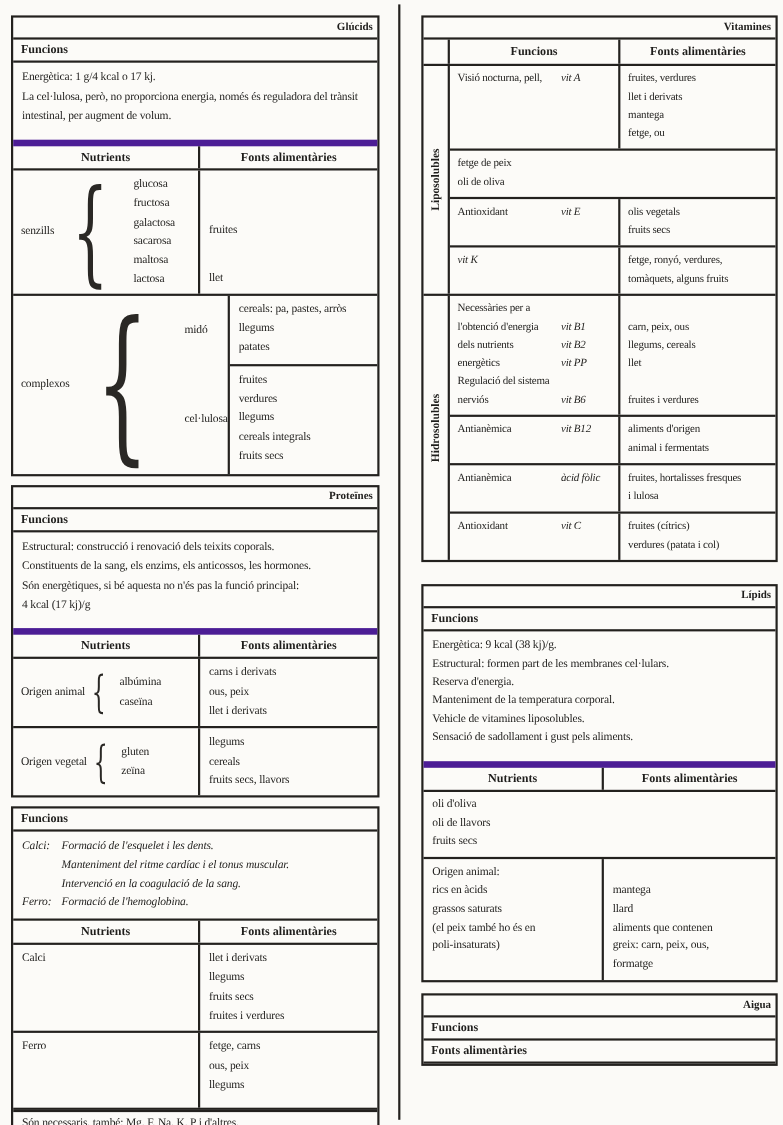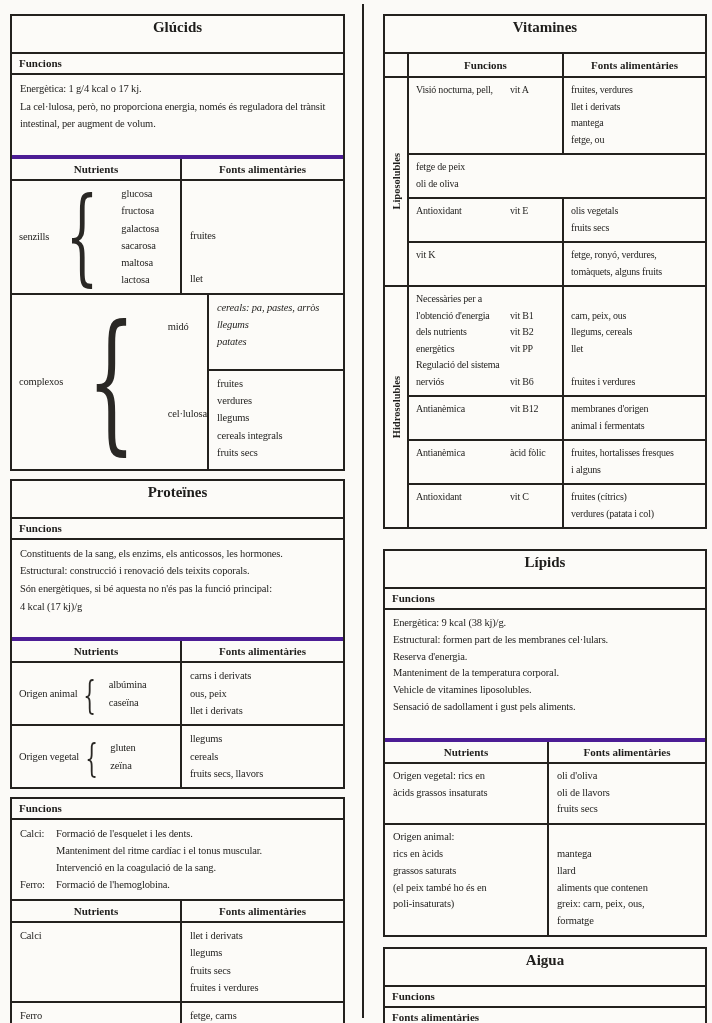--- a/index.html
+++ b/index.html
@@ -8,23 +8,23 @@
     position:relative; width:712px; height:1023px; margin:0 auto;
     background:#fbfaf7; color:#1f1e1c; overflow:hidden;
     font-family:"Liberation Serif", serif; font-size:10.5px; letter-spacing:-0.15px;
   }
   .col { position:absolute; top:14px; }
   .col-left  { left:10px;  width:335px; }
   .col-right { left:383px; width:324px; }
   .divider { position:absolute; left:362px; top:4px; width:2px; height:1014px; background:#23211e; }
 
   .tbl { border:2px solid #23211e; background:#fcfbf8; margin-bottom:8px; --c1:170px; }
-  .t-title { text-align:center; font-weight:bold; font-size:15px; padding:3px 4px 16px; border-bottom:2px solid #23211e; letter-spacing:0; }
+  .t-title { text-align:right; font-weight:bold; font-size:10px; padding:3px 4px 4px; border-bottom:2px solid #23211e; letter-spacing:0; }
   .t-sub   { font-weight:bold; font-size:11px; padding:3px 7px 4px; border-bottom:2px solid #23211e; letter-spacing:0; }
-  .t-text  { padding:5px 8px 22px; border-bottom:4px solid #4c1d95; line-height:1.68; }
+  .t-text  { padding:5px 8px 12px; border-bottom:6px solid #4c1d95; line-height:1.68; }
   .t-text p { margin:0; }
   .pre { white-space:pre-line; }
 
   .cols-head { display:flex; border-bottom:2px solid #23211e; font-weight:bold; font-size:11px; text-align:center; letter-spacing:0; }
   .cols-head .ch1 { flex:0 0 var(--c1); border-right:2px solid #23211e; padding:4px 2px; }
   .cols-head .ch2 { flex:1; padding:4px 2px; }
 
   .n-row { display:flex; border-bottom:2px solid #23211e; line-height:1.65; }
   .n-row:last-child { border-bottom:none; }
   .n-left  { flex:0 0 var(--c1); border-right:2px solid #23211e; }
@@ -46,44 +46,44 @@
   .senz-bot { margin-top:auto; }
 
   
   .cmp-left { display:flex; align-items:stretch; padding-left:7px; }
   .cmp-label { align-self:center; }
   .cmp-brace { align-self:center; }
   .cmp-items { display:flex; flex-direction:column; flex:1; }
   .cmp-i1 { height:64px; display:flex; align-items:center; padding-left:8px;text-align:right; }
   .cmp-i2 { flex:1; display:flex; align-items:center; padding-left:8px; }
   .cmp-right { display:flex; flex-direction:column; }
-  .cmp-r1 { height:76px; border-bottom:2px solid #23211e; padding:4px 8px; line-height:1.65;font-style:italic; }
+  .cmp-r1 { height:64px; border-bottom:2px solid #23211e; padding:4px 8px; line-height:1.65; }
   .cmp-r2 { flex:1; min-height:98px; padding:4px 8px; line-height:1.65; }
 
   
-  .min-func { display:grid; grid-template-columns:36px 1fr; row-gap:0; padding:5px 8px 6px; border-bottom:2px solid #23211e; line-height:1.62; }
+  .min-func { display:grid; grid-template-columns:36px 1fr; row-gap:0; padding:5px 8px 6px; border-bottom:2px solid #23211e; line-height:1.62;font-style:italic; }
   .min-row-ferro { min-height:70px; }
   .min-footer { padding:5px 8px 6px; border-top:2px solid #23211e; }
 
   
   .tbl-vit { font-size:10px; letter-spacing:-0.2px; }
   .vit-head { display:flex; border-bottom:2px solid #23211e; font-weight:bold; font-size:11px; text-align:center; letter-spacing:0; }
   .vh-spacer { flex:0 0 24px; border-right:2px solid #23211e; }
   .vh-func   { flex:0 0 155px; border-right:2px solid #23211e; padding:5px 2px; }
   .vh-fonts  { flex:1; padding:5px 2px; }
   .vit-group { display:flex; border-bottom:2px solid #23211e; }
   .vit-group:last-child { border-bottom:none; }
   .vg-label { flex:0 0 24px; border-right:2px solid #23211e; display:flex; align-items:center; justify-content:center; }
   .vg-label span { writing-mode:vertical-rl; transform:rotate(180deg); font-weight:bold; font-size:10.5px; letter-spacing:0; }
   .vg-rows { flex:1; display:flex; flex-direction:column; }
   .vit-row { display:flex; border-bottom:2px solid #23211e; }
   .vit-row:last-child { border-bottom:none; }
   .vr-func { flex:0 0 155px; border-right:2px solid #23211e; display:flex; padding:4px 0 5px 7px; line-height:1.65; }
   .vr-text { flex:1; }
-  .vr-vit  { flex:0 0 52px; }
+  .vr-vit  { flex:0 0 52px;font-style:italic; }
   .vr-fonts { flex:1; padding:4px 4px 5px 7px; line-height:1.65; }
 
   .tbl-lipids { --c1:164px; }
   .lh16 { line-height:1.6; }
 </style>
 </head>
 <body>
 
 <div class="page">
 
@@ -135,22 +135,22 @@
 cereals integrals
 fruits secs</div>
         </div>
       </div>
     </div>
 
     <div class="tbl">
       <div class="t-title">Proteïnes</div>
       <div class="t-sub">Funcions</div>
       <div class="t-text">
+        <p>Estructural: construcció i renovació dels teixits coporals.</p>
         <p>Constituents de la sang, els enzims, els anticossos, les hormones.</p>
-        <p>Estructural: construcció i renovació dels teixits coporals.</p>
         <p>Són energètiques, si bé aquesta no n'és pas la funció principal:</p>
         <p>4 kcal (17 kj)/g</p>
       </div>
       <div class="cols-head">
         <div class="ch1">Nutrients</div>
         <div class="ch2">Fonts alimentàries</div>
       </div>
       <div class="n-row">
         <div class="n-left grp-cell">
           <span class="grp-label">Origen animal</span>
@@ -282,30 +282,30 @@
 llegums, cereals
 llet
 
 fruites i verdures</div>
           </div>
           <div class="vit-row">
             <div class="vr-func">
               <span class="vr-text pre">Antianèmica</span>
               <span class="vr-vit pre">vit B12</span>
             </div>
-            <div class="vr-fonts pre">membranes d'origen
+            <div class="vr-fonts pre">aliments d'origen
 animal i fermentats</div>
           </div>
           <div class="vit-row">
             <div class="vr-func">
               <span class="vr-text pre">Antianèmica</span>
               <span class="vr-vit pre">àcid fòlic</span>
             </div>
             <div class="vr-fonts pre">fruites, hortalisses fresques
-i alguns</div>
+i lulosa</div>
           </div>
           <div class="vit-row">
             <div class="vr-func">
               <span class="vr-text pre">Antioxidant</span>
               <span class="vr-vit pre">vit C</span>
             </div>
             <div class="vr-fonts pre">fruites (cítrics)
 verdures (patata i col)</div>
           </div>
         </div>
@@ -319,22 +319,20 @@
 Estructural: formen part de les membranes cel·lulars.
 Reserva d'energia.
 Manteniment de la temperatura corporal.
 Vehicle de vitamines liposolubles.
 Sensació de sadollament i gust pels aliments.</div>
       <div class="cols-head">
         <div class="ch1">Nutrients</div>
         <div class="ch2">Fonts alimentàries</div>
       </div>
       <div class="n-row">
-        <div class="n-left pad pre lh16">Origen vegetal: rics en
-àcids grassos insaturats</div>
         <div class="n-right pad pre lh16">oli d'oliva
 oli de llavors
 fruits secs</div>
       </div>
       <div class="n-row">
         <div class="n-left pad pre lh16">Origen animal:
 rics en àcids
 grassos saturats
 (el peix també ho és en
 poli-insaturats)</div>

